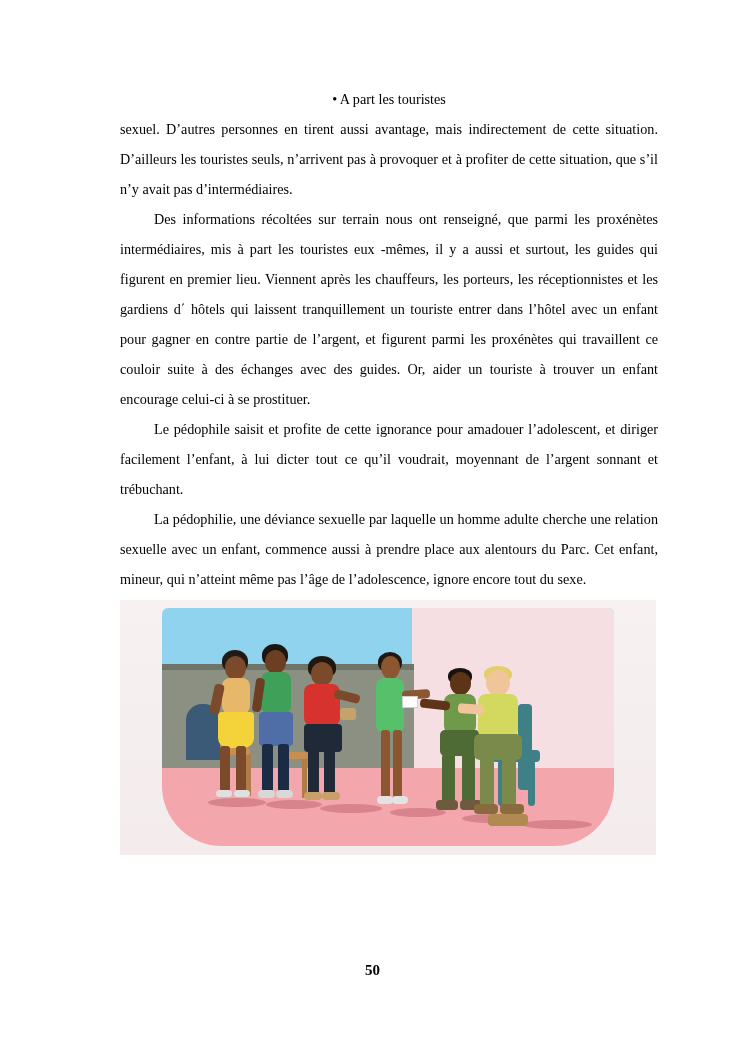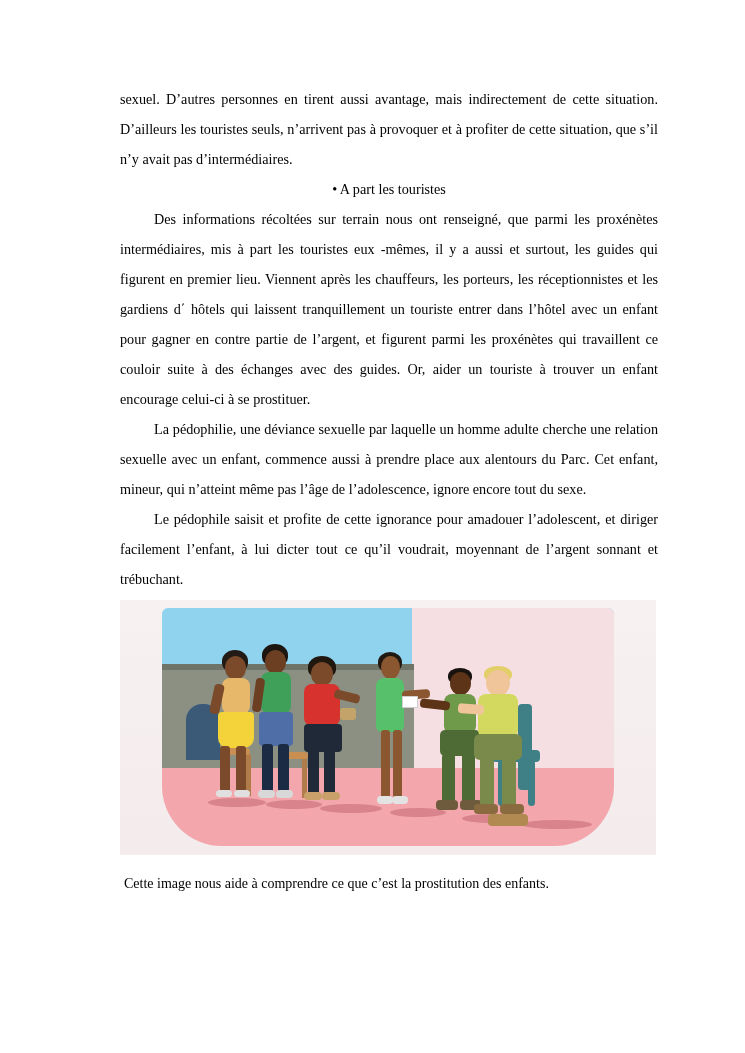--- a/index.html
+++ b/index.html
@@ -193,29 +193,29 @@
     border-radius: 4px;
   }
 </style>
 </head>
 <body>
 
 <div class="page">
 
   <div class="content">
 
+    <p class="body-par center">• A part les touristes</p>
+
     <p class="body-par">sexuel. D’autres personnes en tirent aussi avantage, mais indirectement de cette situation. D’ailleurs les touristes seuls, n’arrivent pas à provoquer et à profiter de cette situation, que s’il n’y avait pas d’intermédiaires.</p>
 
-    <p class="body-par center">• A part les touristes</p>
-
     <p class="body-par indent">Des informations récoltées sur terrain nous ont renseigné, que parmi les proxénètes intermédiaires, mis à part les touristes eux -mêmes, il y a aussi et surtout, les guides qui figurent en premier lieu. Viennent après les chauffeurs, les porteurs, les réceptionnistes et les gardiens d΄ hôtels  qui laissent tranquillement un touriste entrer dans l’hôtel avec un enfant pour gagner en contre partie de l’argent, et figurent parmi les proxénètes qui travaillent ce couloir suite à des échanges avec des guides. Or, aider un touriste à trouver un enfant encourage celui-ci à se prostituer.</p>
 
+    <p class="body-par indent"> Le pédophile saisit et profite de cette ignorance pour amadouer l’adolescent, et diriger facilement l’enfant, à lui dicter tout ce qu’il voudrait, moyennant de l’argent sonnant et trébuchant.</p>
+
     <p class="body-par indent">La pédophilie, une déviance sexuelle par laquelle un homme adulte cherche une relation sexuelle avec un enfant, commence aussi à prendre place aux alentours du Parc. Cet enfant, mineur, qui n’atteint même pas l’âge de l’adolescence, ignore encore tout du sexe.</p>
-
-    <p class="body-par indent"> Le pédophile saisit et profite de cette ignorance pour amadouer l’adolescent, et diriger facilement l’enfant, à lui dicter tout ce qu’il voudrait, moyennant de l’argent sonnant et trébuchant.</p>
 
 
     <div class="figure-wrap">
       <div class="illus">
         <div class="inner">
 
           <div class="sky"></div>
           <div class="sky-right"></div>
           <div class="floor2"></div>
           <div class="wall-top"></div>
@@ -317,18 +317,18 @@
             <div class="shoe" style="left:338px; top:196px; width:24px; height:10px; background:#8a6b3f;"></div>
           </div>
 
           <div style="position:absolute; left:326px; top:206px; width:40px; height:12px; background:#b08a50; border-radius:4px;"></div>
 
         </div>
       </div>
     </div>
 
 
-    <p class="caption-line">Cette image nous aide à comprendre ce que c’est la prostitution des enfants.</p>
 
   </div>
 
+  <div class="page-number">50</div>
 
 </div>
 
 </body></html>

